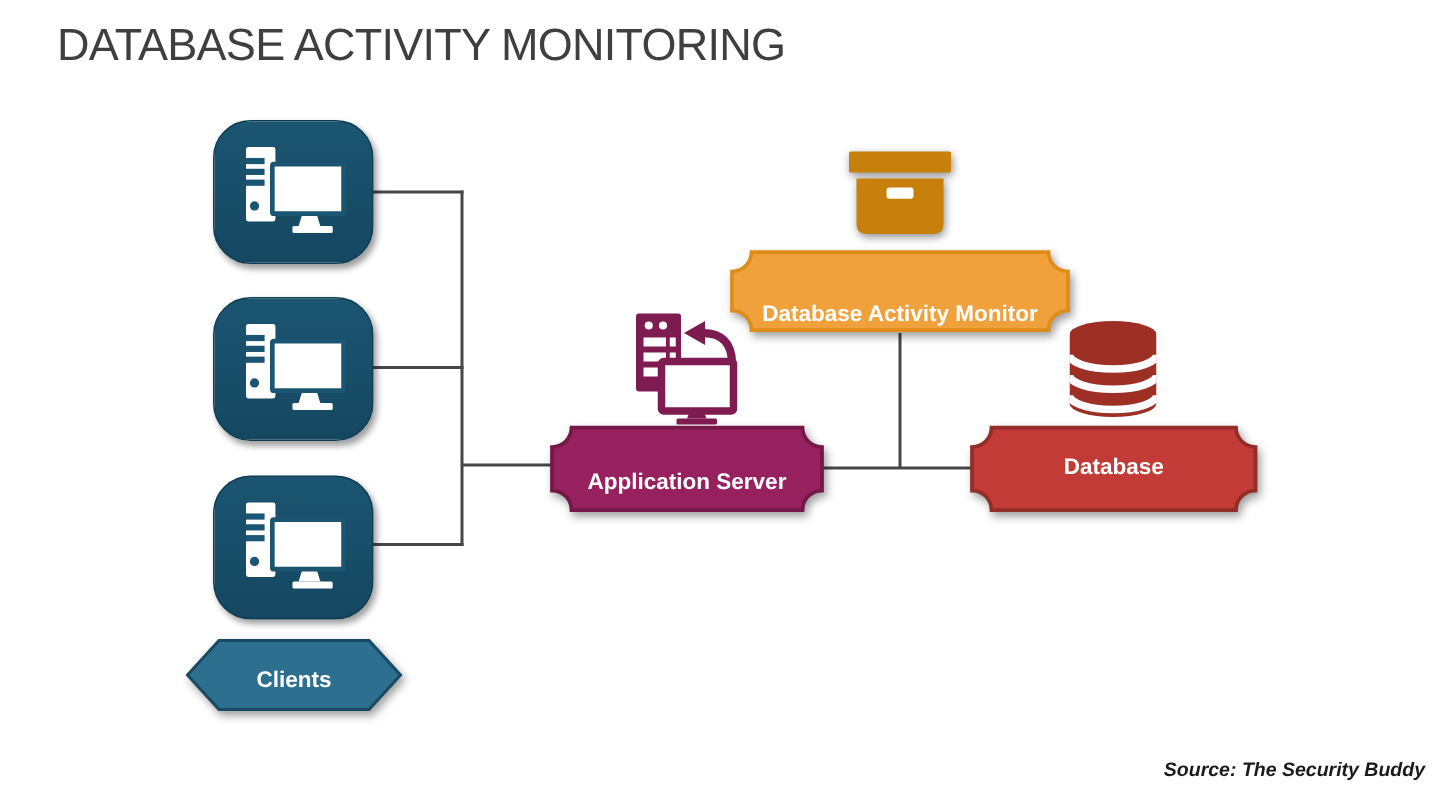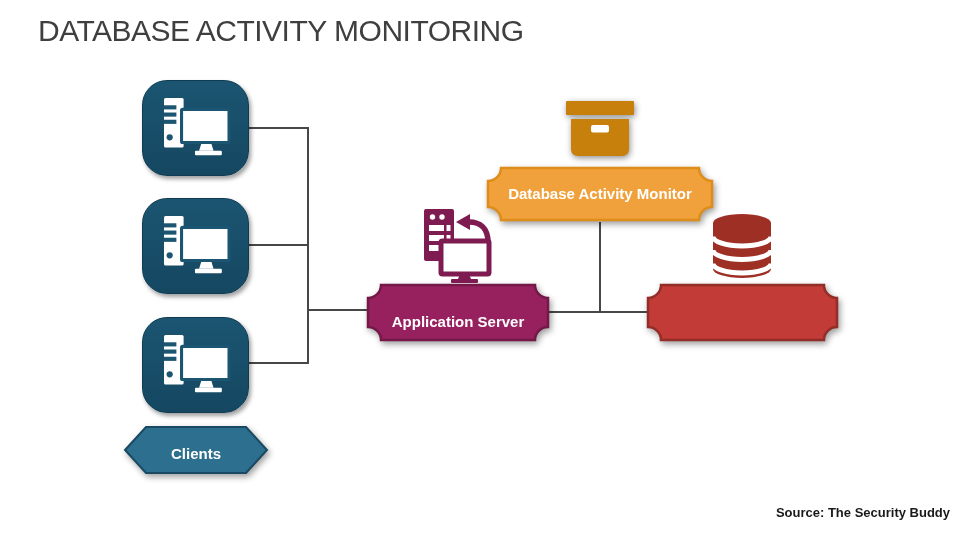--- a/index.html
+++ b/index.html
@@ -21,21 +21,21 @@
   }
   .shadowed{filter:drop-shadow(2px 3px 3px rgba(0,0,0,0.38));}
   .soft-shadow{filter:drop-shadow(1px 2px 3px rgba(0,0,0,0.45));}
   .node-label{
     display:flex;align-items:center;justify-content:center;text-align:center;
     color:var(--label-text,#fff);font-size:15px;font-weight:700;line-height:1.1;
     pointer-events:none;
   }
   .connector-layer{left:0;top:0;pointer-events:none;}
   .source{
-    right:10px;top:505px;font-size:13px;font-weight:600;
+    right:10px;top:505px;font-size:13px;font-style:italic;font-weight:600;
     color:var(--source-text,#111);
   }
 </style>
 </head>
 <body>
 
 <div class="slide">
 
   <div class="abs title">DATABASE ACTIVITY MONITORING</div>
 
@@ -89,30 +89,31 @@
   </div>
 
   <svg class="abs shadowed" style="left:123px;top:425px" width="146" height="50" viewBox="-2 -2 146 50">
     <polygon points="0,23 21,0 121,0 142,23 121,46 21,46" fill="var(--teal-hexagon)" stroke="var(--teal-hexagon-border)" stroke-width="2"></polygon>
   </svg>
   <div class="abs node-label" style="left:125px;top:427px;width:142px;height:54px">Clients</div>
 
   <svg class="abs shadowed" style="left:486px;top:166px" width="228" height="56" viewBox="-2 -2 228 56">
     <path d="M13 0 H211 A13 13 0 0 0 224 13 V39 A13 13 0 0 0 211 52 H13 A13 13 0 0 0 0 39 V13 A13 13 0 0 0 13 0 Z" fill="var(--orange-fill)" stroke="var(--orange-border)" stroke-width="2.5"></path>
   </svg>
-  <div class="abs node-label" style="left:488px;top:168px;width:224px;height:52px">Database Activity Monitor</div>
+  <div class="abs node-label" style="left:488px;top:184px;width:224px;height:52px">Database Activity Monitor</div>
 
   <svg class="abs shadowed" style="left:366px;top:283px" width="184" height="59" viewBox="-2 -2 184 59">
     <path d="M13 0 H167 A13 13 0 0 0 180 13 V42 A13 13 0 0 0 167 55 H13 A13 13 0 0 0 0 42 V13 A13 13 0 0 0 13 0 Z" fill="var(--magenta-fill)" stroke="var(--magenta-border)" stroke-width="2.5"></path>
   </svg>
   <div class="abs node-label" style="left:368px;top:296px;width:180px;height:53px">Application Server</div>
 
   <svg class="abs shadowed" style="left:646px;top:283px" width="193" height="59" viewBox="-2 -2 193 59">
     <path d="M13 0 H176 A13 13 0 0 0 189 13 V42 A13 13 0 0 0 176 55 H13 A13 13 0 0 0 0 42 V13 A13 13 0 0 0 13 0 Z" fill="var(--red-fill)" stroke="var(--red-border)" stroke-width="2.5"></path>
   </svg>
+  <div class="abs node-label" style="left:648px;top:285px;width:189px;height:55px">Database</div>
 
   <svg class="abs soft-shadow" style="left:566px;top:97px" width="68" height="62" viewBox="0 0 68 62">
     <rect x="0" y="4" width="68" height="14" rx="1" fill="var(--orange-icon)"></rect>
     <path d="M5 22 H63 V52 Q63 59 56 59 H12 Q5 59 5 52 Z" fill="var(--orange-icon)"></path>
     <rect x="25" y="28" width="18" height="7.5" rx="2" fill="#fff"></rect>
   </svg>
 
   <svg class="abs" style="left:424px;top:206px" width="68" height="78" viewBox="0 0 68 78">
     <rect x="0" y="3" width="30" height="52" rx="2" fill="var(--magenta-icon)"></rect>
     <circle cx="8.5" cy="11" r="2.7" fill="#fff"></circle>

